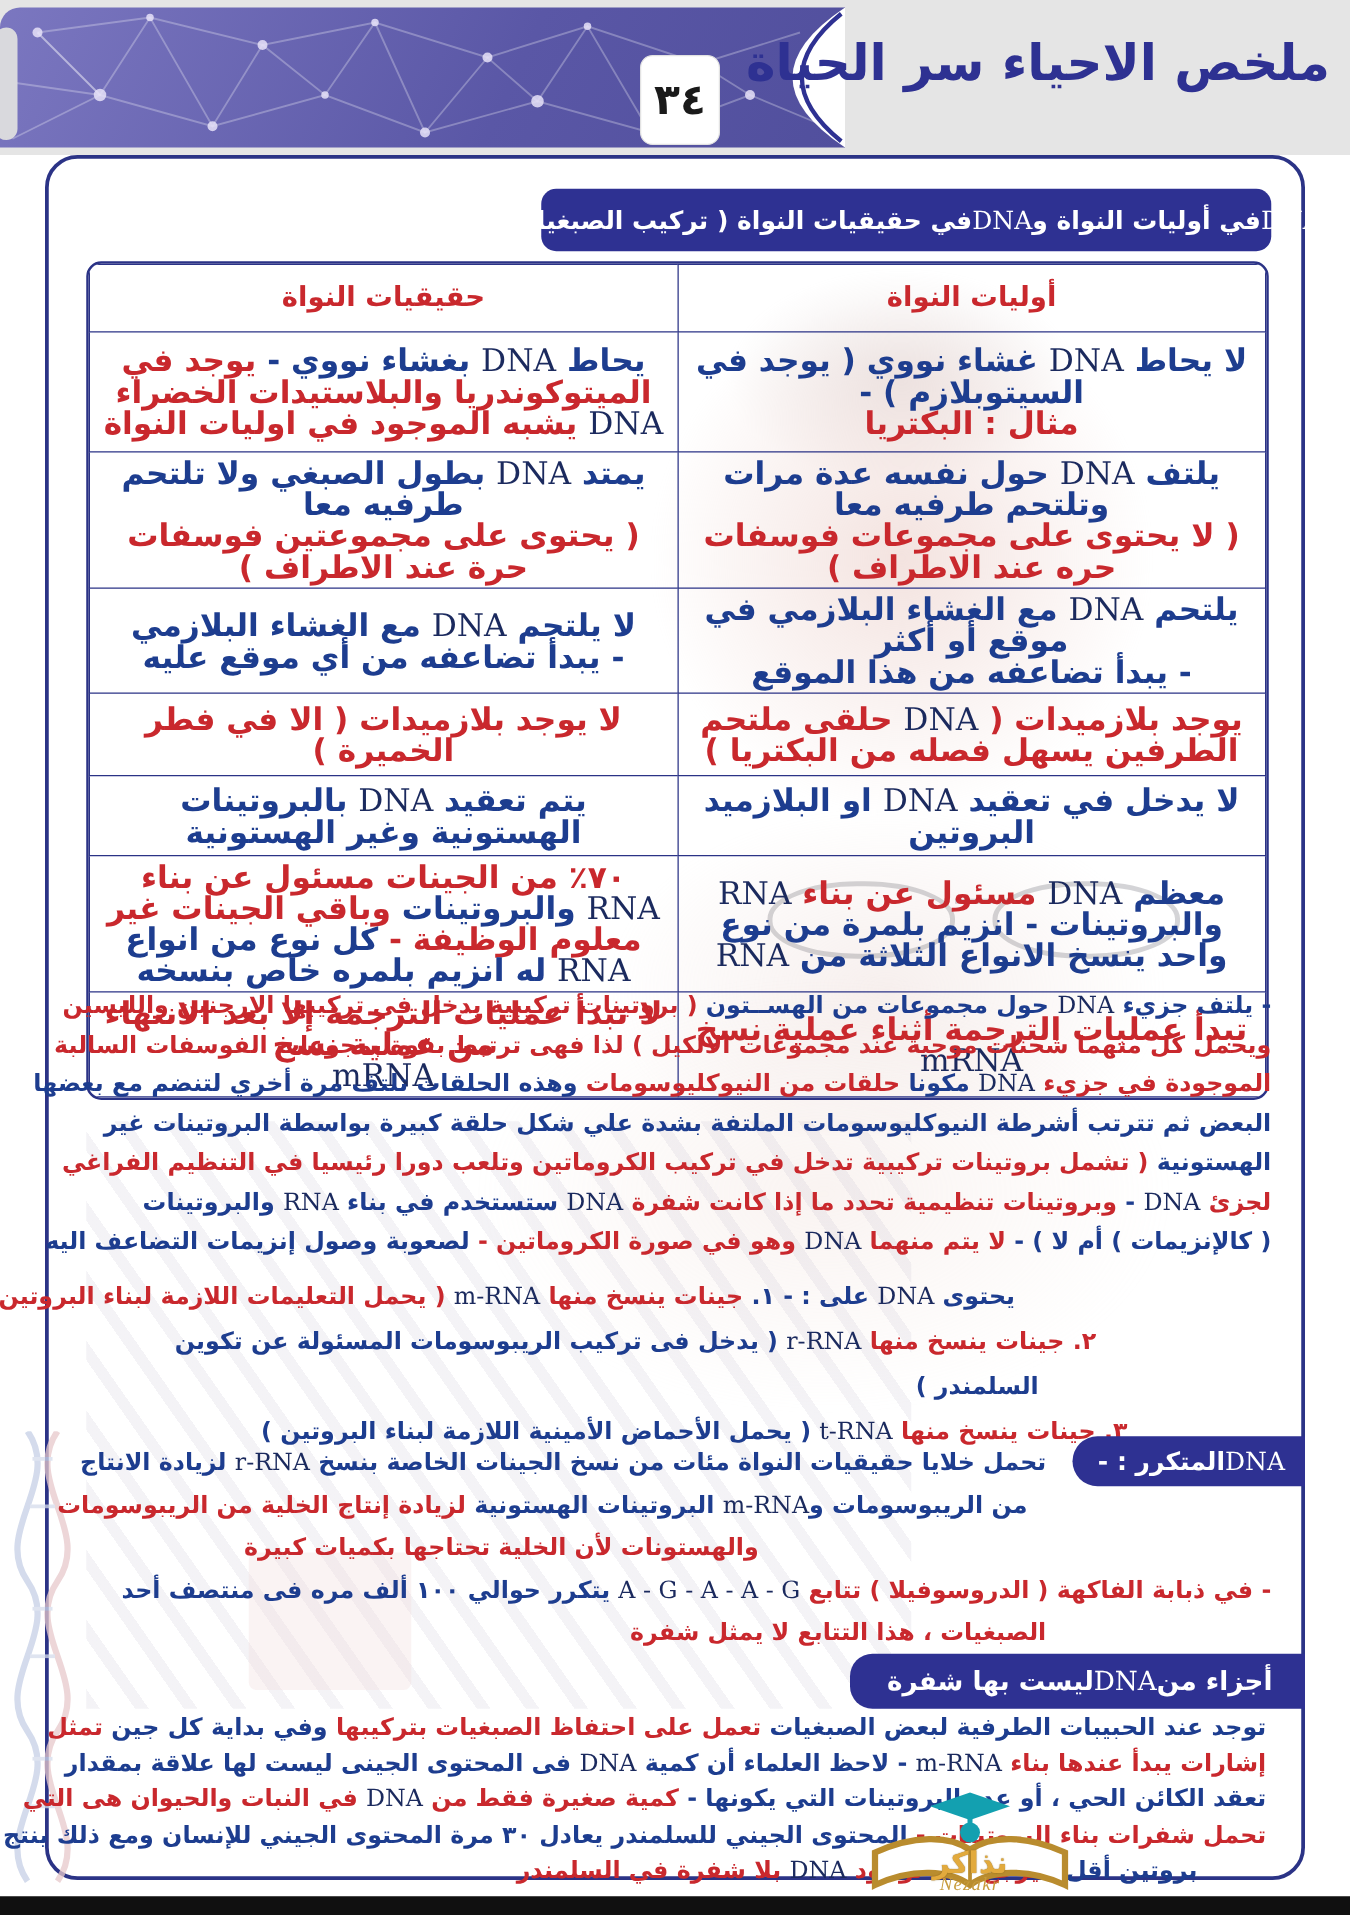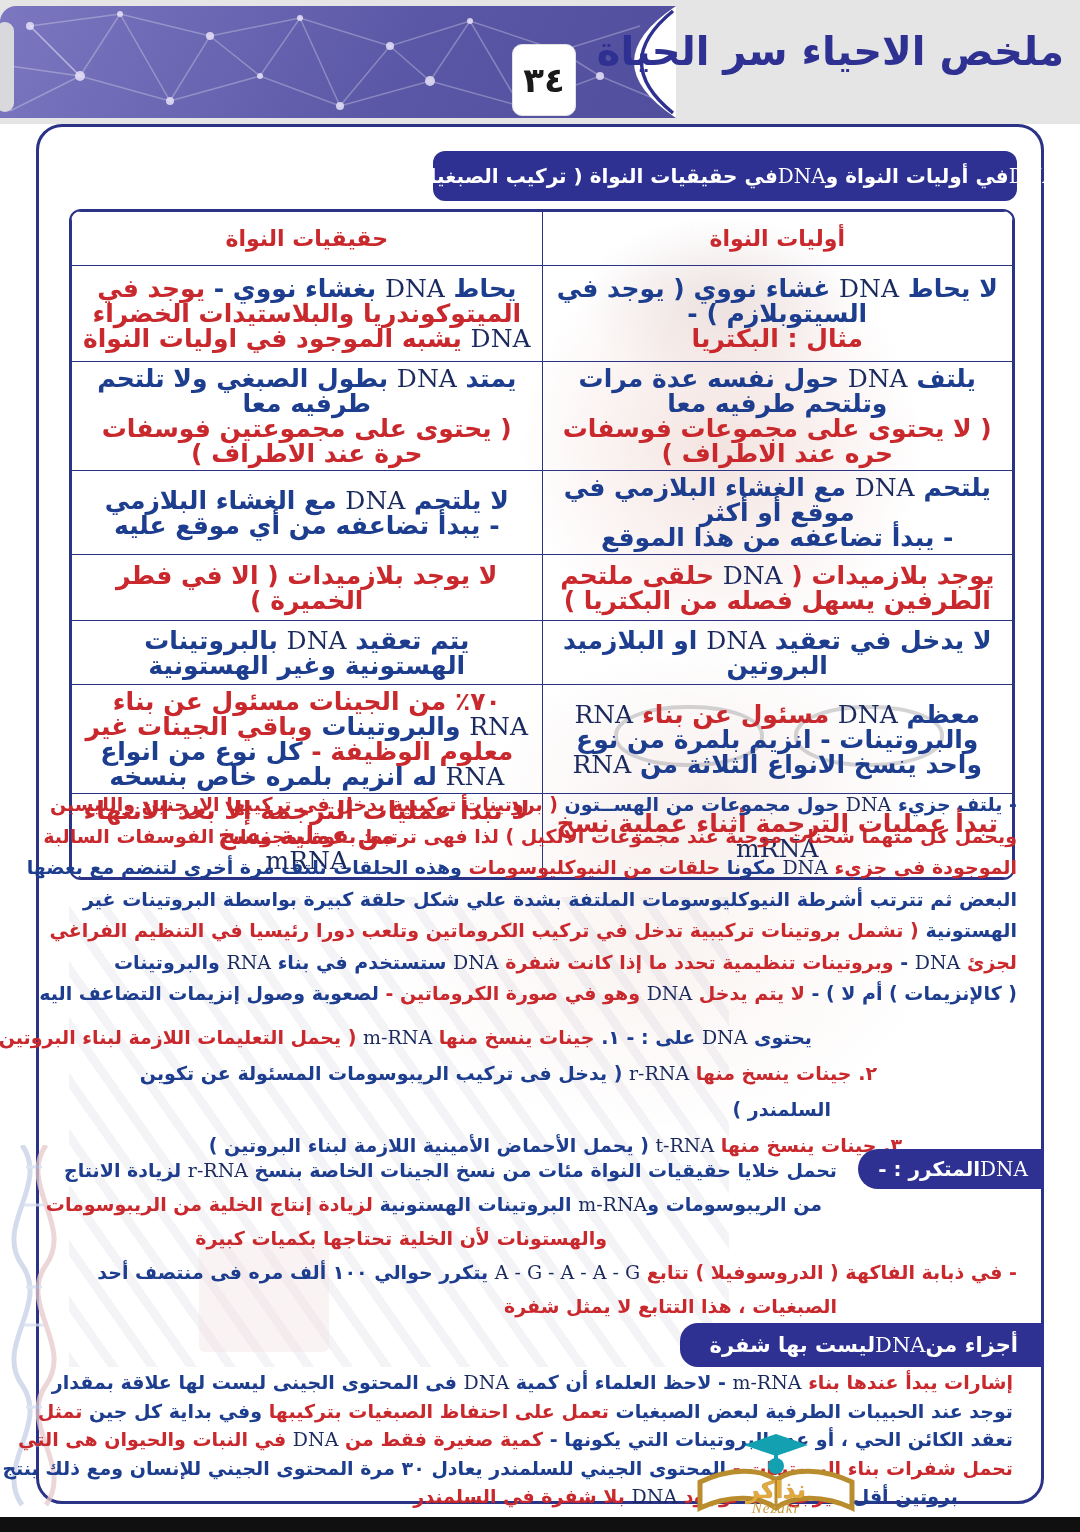--- a/index.html
+++ b/index.html
@@ -205,21 +205,21 @@
         </table>
     </div>
 
     <div class="para para-1">
         <div class="tline"><span class="seg-b">- يلتف جزيء </span><span class="seg-l">DNA</span><span class="seg-b"> حول مجموعات من الهســتون </span><span class="seg-r">( بروتينات تركيبية يدخل في تركيبها الارجنين والليسين</span></div>
         <div class="tline"><span class="seg-r">ويحمل كل منهما شحنات موجبة عند مجموعات الالكيل ) لذا فهى ترتبط بقوة بمجوعات الفوسفات السالبة</span></div>
         <div class="tline"><span class="seg-r">الموجودة في جزيء </span><span class="seg-l">DNA</span><span class="seg-b"> مكونا </span><span class="seg-r">حلقات من النيوكليوسومات </span><span class="seg-b">وهذه الحلقات تلتف مرة أخري لتنضم مع بعضها</span></div>
         <div class="tline"><span class="seg-b">البعض ثم تترتب أشرطة النيوكليوسومات الملتفة بشدة علي شكل حلقة كبيرة بواسطة البروتينات غير</span></div>
         <div class="tline"><span class="seg-b">الهستونية </span><span class="seg-r">( تشمل بروتينات تركيبية تدخل في تركيب الكروماتين وتلعب دورا رئيسيا في التنظيم الفراغي</span></div>
         <div class="tline"><span class="seg-r">لجزئ </span><span class="seg-l">DNA</span><span class="seg-b"> - </span><span class="seg-r">وبروتينات تنظيمية تحدد ما إذا كانت شفرة </span><span class="seg-l">DNA</span><span class="seg-b"> ستستخدم في بناء </span><span class="seg-l">RNA</span><span class="seg-b"> والبروتينات</span></div>
-        <div class="tline"><span class="seg-b">( كالإنزيمات ) أم لا ) - </span><span class="seg-r">لا يتم يدخل </span><span class="seg-l">DNA</span><span class="seg-r"> وهو في صورة الكروماتين - </span><span class="seg-b">لصعوبة وصول إنزيمات التضاعف اليه</span></div>
+        <div class="tline"><span class="seg-b">( كالإنزيمات ) أم لا ) - </span><span class="seg-r">لا يتم منهما </span><span class="seg-l">DNA</span><span class="seg-r"> وهو في صورة الكروماتين - </span><span class="seg-b">لصعوبة وصول إنزيمات التضاعف اليه</span></div>
       </div>
 
     <div class="para sec-genetic">
         <div class="tline"><span class="seg-b">يحتوى </span><span class="seg-l">DNA</span><span class="seg-b"> على : - ١. </span><span class="seg-r">جينات ينسخ منها </span><span class="seg-l">m-RNA</span><span class="seg-r"> ( يحمل التعليمات اللازمة لبناء البروتين )</span></div>
         <div class="tline"><span class="seg-r">٢. جينات ينسخ منها </span><span class="seg-l">r-RNA</span><span class="seg-b"> ( يدخل فى تركيب الريبوسومات المسئولة عن تكوين</span></div>
         <div class="tline"><span class="seg-b">السلمندر )</span></div>
         <div class="tline"><span class="seg-r">٣. جينات ينسخ منها </span><span class="seg-l">t-RNA</span><span class="seg-b"> ( يحمل الأحماض الأمينية اللازمة لبناء البروتين )</span></div>
       </div>
 
     <div class="sec-label label-repeated">
@@ -234,22 +234,22 @@
         <div class="tline"><span class="seg-r">الصبغيات ، هذا التتابع لا يمثل شفرة</span></div>
       </div>
 
     <div class="banner-nocode">
         <span class="seg-w">أجزاء من </span>
         <span class="seg-wl">DNA</span>
         <span class="seg-w"> ليست بها شفرة</span>
       </div>
 
     <div class="para para-final">
+        <div class="tline"><span class="seg-b">توجد عند الحبيبات الطرفية لبعض الصبغيات </span><span class="seg-r">تعمل على احتفاظ الصبغيات بتركيبها </span><span class="seg-b">وفي بداية كل جين </span><span class="seg-r">تمثل</span></div>
         <div class="tline"><span class="seg-r">إشارات يبدأ عندها بناء </span><span class="seg-l">m-RNA</span><span class="seg-b"> - لاحظ العلماء أن كمية </span><span class="seg-l">DNA</span><span class="seg-b"> فى المحتوى الجينى ليست لها علاقة بمقدار</span></div>
-        <div class="tline"><span class="seg-b">توجد عند الحبيبات الطرفية لبعض الصبغيات </span><span class="seg-r">تعمل على احتفاظ الصبغيات بتركيبها </span><span class="seg-b">وفي بداية كل جين </span><span class="seg-r">تمثل</span></div>
         <div class="tline"><span class="seg-b">تعقد الكائن الحي ، أو عدد البروتينات التي يكونها - </span><span class="seg-r">كمية صغيرة فقط من </span><span class="seg-l">DNA</span><span class="seg-r"> في النبات والحيوان هى التي</span></div>
         <div class="tline"><span class="seg-r">تحمل شفرات بناء البروتينات - </span><span class="seg-b">المحتوى الجيني للسلمندر يعادل ٣٠ مرة المحتوى الجيني للإنسان ومع ذلك ينتج</span></div>
         <div class="tline"><span class="seg-b">بروتين أقل - </span><span class="seg-r">يرجع ذلك لوجود </span><span class="seg-l">DNA</span><span class="seg-r"> بلا شفرة في السلمندر</span></div>
       </div>
   </div>
 
   <svg class="dna-doodle" width="64" height="370" viewBox="0 0 64 370">
     <path d="M20,0 C48,40 -8,80 20,120 C48,160 -8,200 20,240 C48,280 -8,320 20,360" fill="none" stroke="#c6d0e6" stroke-width="5"></path>
     <path d="M44,0 C16,40 72,80 44,120 C16,160 72,200 44,240 C16,280 72,320 44,360" fill="none" stroke="#e7c9cc" stroke-width="5"></path>
     <g stroke="#d5dcec" stroke-width="3">

